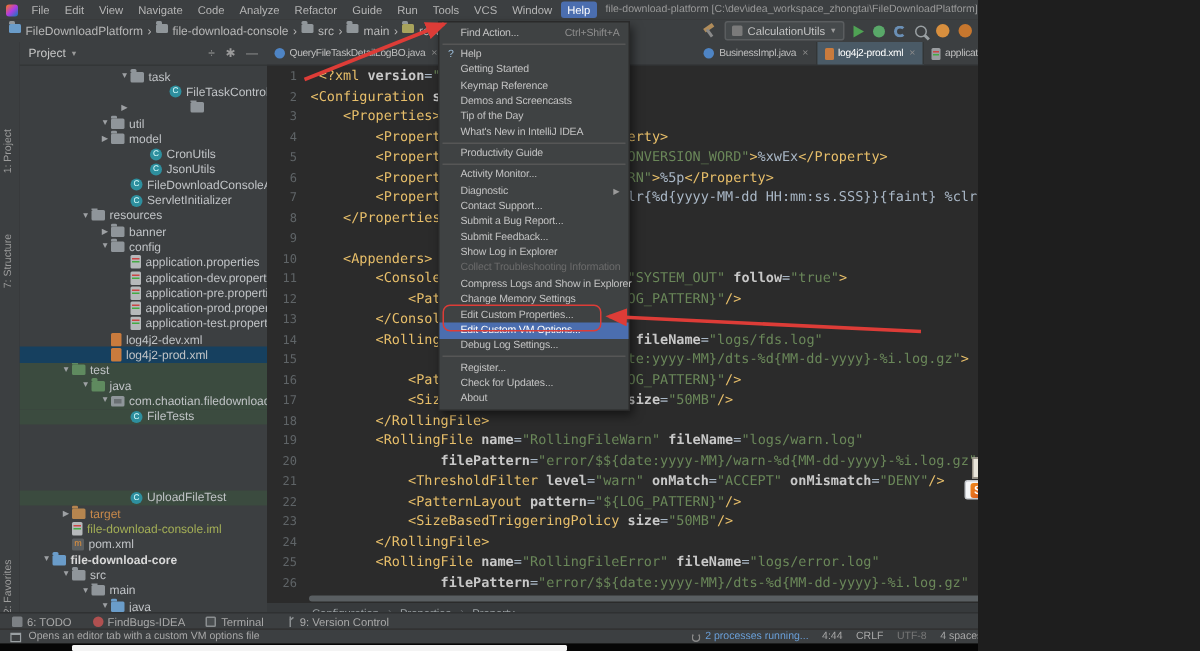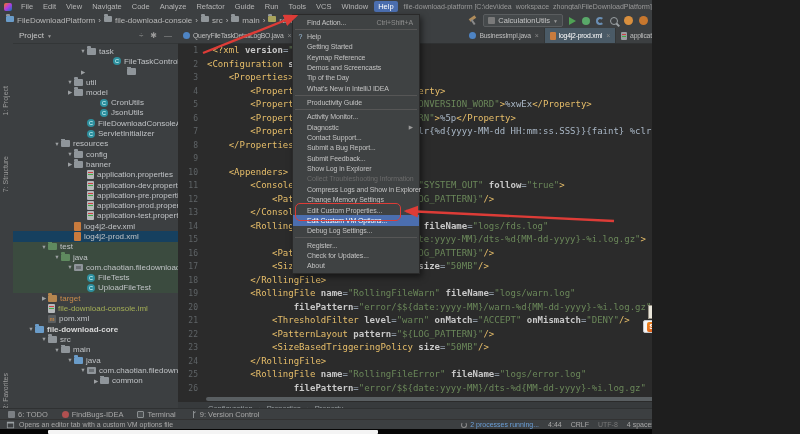--- a/index.html
+++ b/index.html
@@ -321,28 +321,28 @@
           <span class="arr"></span>
           <span class="ti ti-class">C</span>
           <span class="lbl">ServletInitializer</span>
         </div>
         <div class="trow" style="padding-left: 40px;">
           <span class="arr">▼</span>
           <span class="ti ti-folder res"></span>
           <span class="lbl">resources</span>
         </div>
         <div class="trow" style="padding-left: 53px;">
+          <span class="arr">▶</span>
+          <span class="ti ti-folder"></span>
+          <span class="lbl">banner</span>
+        </div>
+        <div class="trow" style="padding-left: 53px;">
           <span class="arr">▼</span>
           <span class="ti ti-folder"></span>
           <span class="lbl">config</span>
-        </div>
-        <div class="trow" style="padding-left: 53px;">
-          <span class="arr">▶</span>
-          <span class="ti ti-folder"></span>
-          <span class="lbl">banner</span>
         </div>
         <div class="trow" style="padding-left: 66px;">
           <span class="arr"></span>
           <span class="ti ti-props"></span>
           <span class="lbl">application.properties</span>
         </div>
         <div class="trow" style="padding-left: 66px;">
           <span class="arr"></span>
           <span class="ti ti-props"></span>
           <span class="lbl">application-dev.properties</span>
@@ -385,21 +385,21 @@
         <div class="trow testbg" style="padding-left: 53px;">
           <span class="arr">▼</span>
           <span class="ti ti-pkg"></span>
           <span class="lbl">com.chaotian.filedownload.consol</span>
         </div>
         <div class="trow testbg" style="padding-left: 66px;">
           <span class="arr"></span>
           <span class="ti ti-class">C</span>
           <span class="lbl">FileTests</span>
         </div>
-        <div class="trow testbg" style="padding-left: 66px;">
+        <div class="trow testbg" style="padding-left: 66px; margin-top: 44px;">
           <span class="arr"></span>
           <span class="ti ti-class">C</span>
           <span class="lbl">UploadFileTest</span>
         </div>
         <div class="trow excl" style="padding-left: 27px;">
           <span class="arr">▶</span>
           <span class="ti ti-folder orange"></span>
           <span class="lbl">target</span>
         </div>
         <div class="trow olive" style="padding-left: 27px;">

